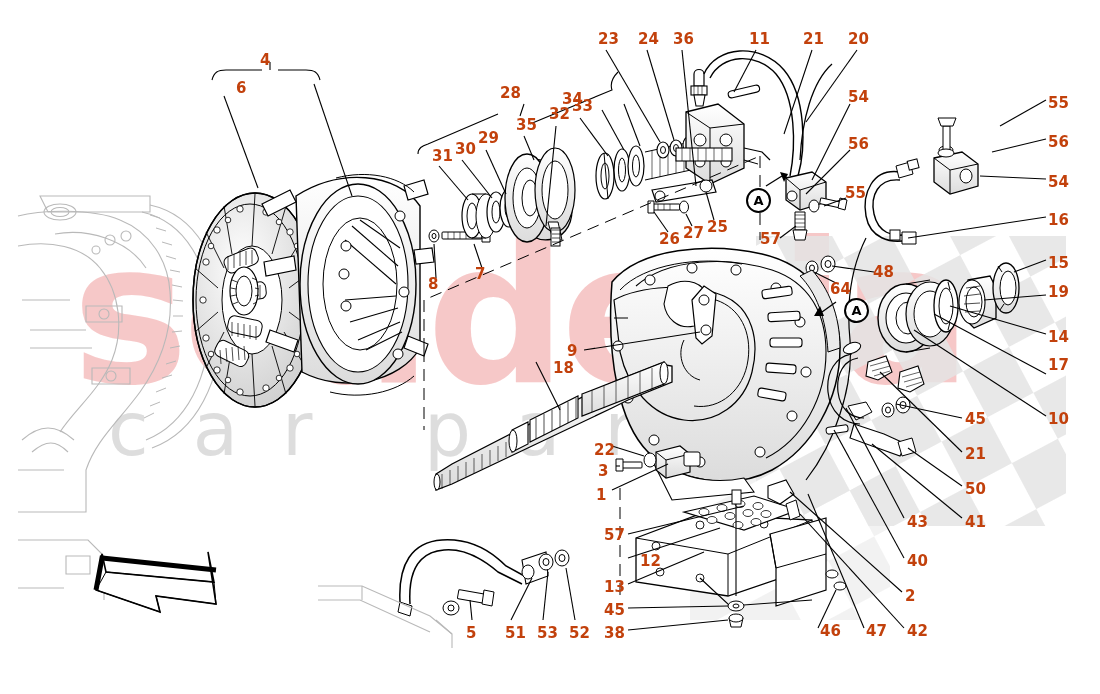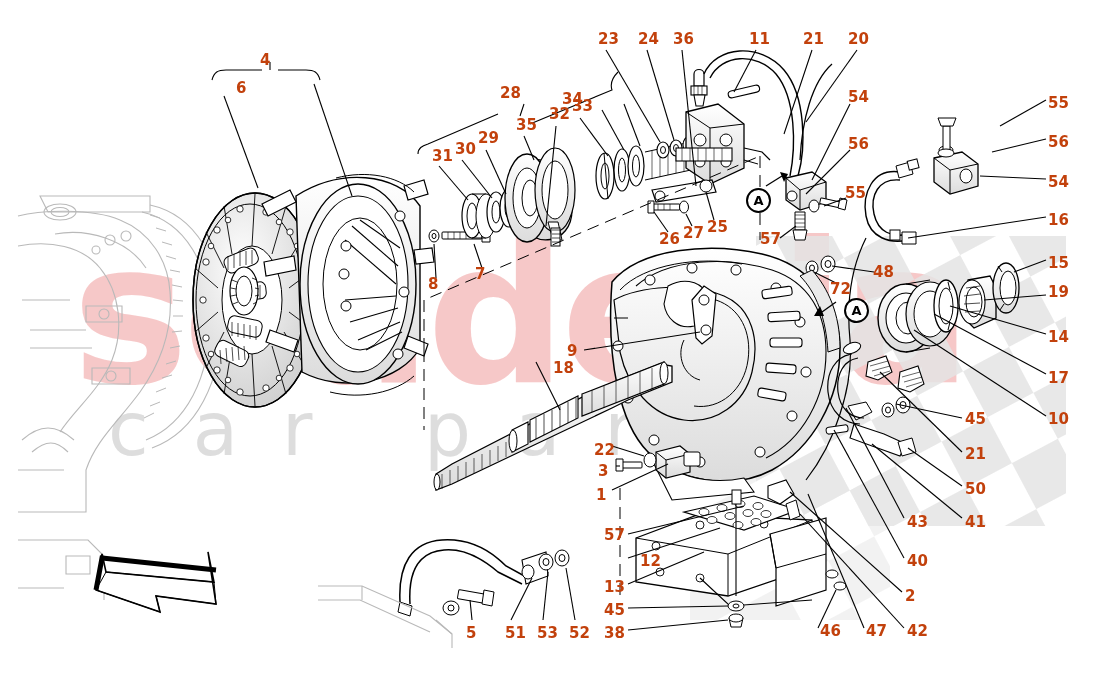--- a/index.html
+++ b/index.html
@@ -792,38 +792,38 @@
   <div class="lbl" style="left:848px;top:137px">56</div>
   <div class="lbl" style="left:845px;top:186px">55</div>
 
   <div class="lbl" style="left:1048px;top:96px">55</div>
   <div class="lbl" style="left:1048px;top:135px">56</div>
   <div class="lbl" style="left:1048px;top:175px">54</div>
   <div class="lbl" style="left:1048px;top:213px">16</div>
   <div class="lbl" style="left:1048px;top:256px">15</div>
   <div class="lbl" style="left:1048px;top:285px">19</div>
   <div class="lbl" style="left:1048px;top:330px">14</div>
-  <div class="lbl" style="left:1048px;top:371px">17</div>
+  <div class="lbl" style="left:1048px;top:358px">17</div>
   <div class="lbl" style="left:1048px;top:412px">10</div>
 
   <div class="lbl" style="left:500px;top:86px">28</div>
   <div class="lbl" style="left:516px;top:118px">35</div>
   <div class="lbl" style="left:549px;top:107px">32</div>
   <div class="lbl" style="left:572px;top:99px">33</div>
   <div class="lbl" style="left:562px;top:92px">34</div>
   <div class="lbl" style="left:432px;top:149px">31</div>
   <div class="lbl" style="left:455px;top:142px">30</div>
   <div class="lbl" style="left:478px;top:131px">29</div>
 
   <div class="lbl" style="left:659px;top:232px">26</div>
   <div class="lbl" style="left:683px;top:226px">27</div>
   <div class="lbl" style="left:707px;top:220px">25</div>
   <div class="lbl" style="left:760px;top:232px">57</div>
   <div class="lbl" style="left:873px;top:265px">48</div>
-  <div class="lbl" style="left:830px;top:282px">72</div>
+  <div class="lbl" style="left:830px;top:282px">64</div>
 
   <div class="lbl" style="left:475px;top:267px">7</div>
   <div class="lbl" style="left:428px;top:277px">8</div>
 
   <div class="lbl" style="left:567px;top:344px">9</div>
   <div class="lbl" style="left:553px;top:361px">18</div>
   <div class="lbl" style="left:594px;top:443px">22</div>
   <div class="lbl" style="left:598px;top:464px">3</div>
   <div class="lbl" style="left:596px;top:488px">1</div>
 

